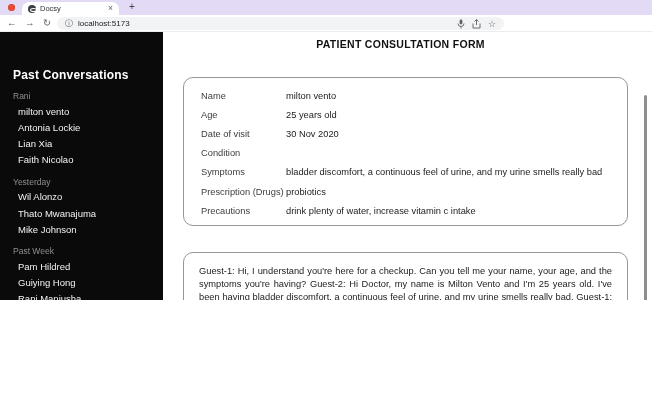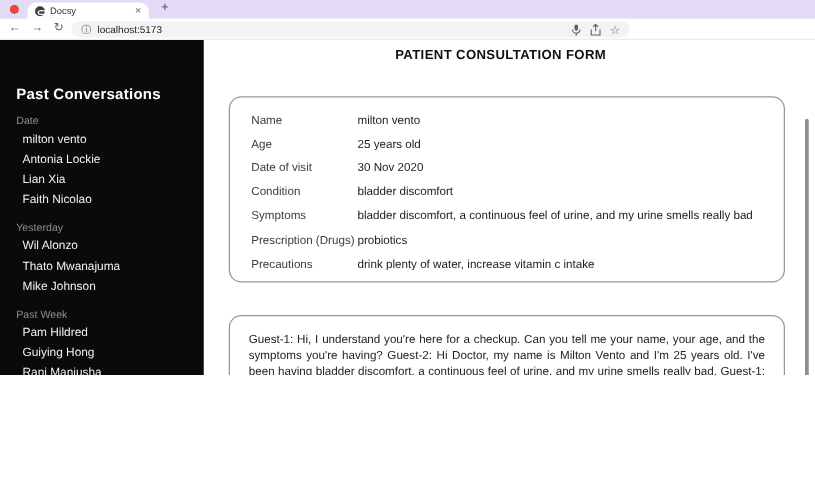--- a/index.html
+++ b/index.html
@@ -161,21 +161,21 @@
         </span>
       <span class="ext dots">⋮</span>
     </div>
   </div>
 
   <div class="app">
 
     <div class="sidebar">
       <div class="sb-title">Past Conversations</div>
 
-      <div class="sb-section">Date</div>
+      <div class="sb-section">Rani</div>
       <div class="sb-item">milton vento</div>
       <div class="sb-item">Antonia Lockie</div>
       <div class="sb-item">Lian Xia</div>
       <div class="sb-item">Faith Nicolao</div>
 
       <div class="sb-section">Yesterday</div>
       <div class="sb-item">Wil Alonzo</div>
       <div class="sb-item">Thato Mwanajuma</div>
       <div class="sb-item">Mike Johnson</div>
 
@@ -225,21 +225,20 @@
         <div class="info-row">
           <span class="lab">Age</span>
           <span class="val">25 years old</span>
         </div>
         <div class="info-row">
           <span class="lab">Date of visit</span>
           <span class="val">30 Nov 2020</span>
         </div>
         <div class="info-row">
           <span class="lab">Condition</span>
-          <span class="val">bladder discomfort</span>
         </div>
         <div class="info-row">
           <span class="lab">Symptoms</span>
           <span class="val">bladder discomfort, a continuous feel of urine, and my urine smells really bad</span>
         </div>
         <div class="info-row">
           <span class="lab">Prescription (Drugs)</span>
           <span class="val">probiotics</span>
         </div>
         <div class="info-row">

